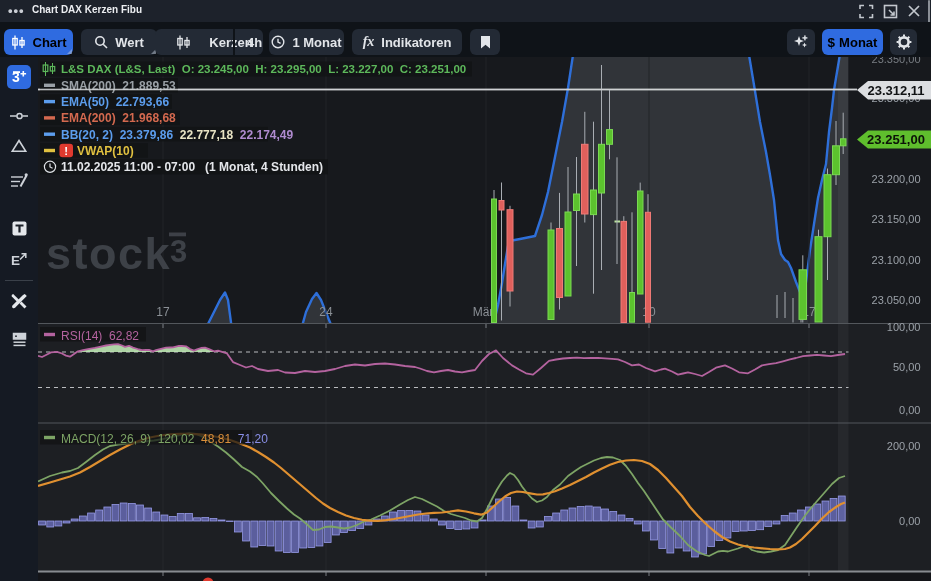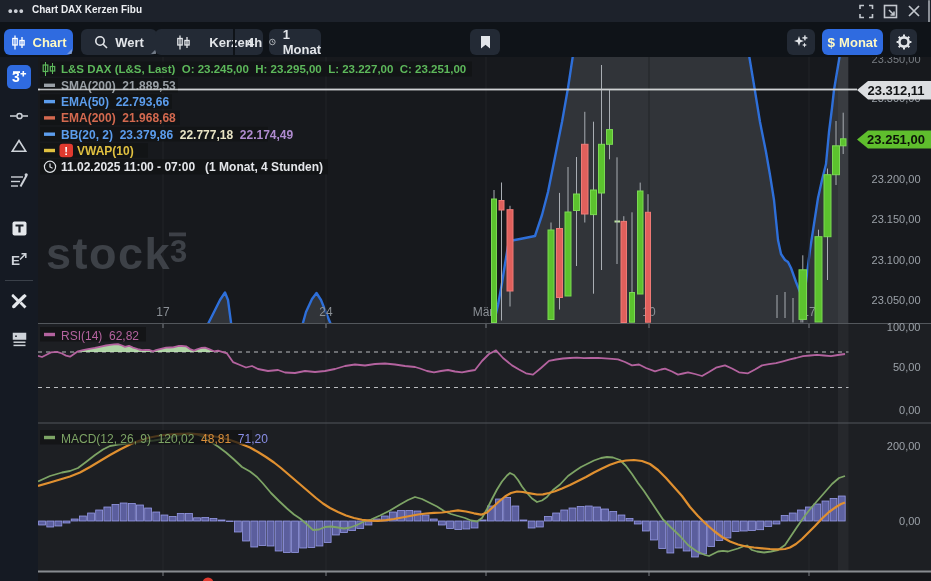--- a/index.html
+++ b/index.html
@@ -6,21 +6,21 @@
   font-family:"Liberation Sans", sans-serif; }
 #app { position:relative; width:931px; height:581px; }
 .titlebar { position:absolute; left:0; top:0; width:931px; height:22px; background:#1d222b; }
 .titlebar .dots { position:absolute; left:8px; top:3px; color:#c9cdd3; font-size:13px; font-weight:bold; letter-spacing:1px; }
 .titlebar .ttl { position:absolute; left:32px; top:4px; color:#eceef1; font-size:10px; font-weight:bold; }
 .winbtn { position:absolute; top:4px; color:#c2c7cd; }
 .toolbar { position:absolute; left:0; top:22px; width:931px; height:35px; background:#0f1318; }
 .btn { position:absolute; top:7px; height:26px; background:#232a35; border-radius:6px;
   color:#e2e5e9; font-size:13px; font-weight:bold; display:flex; align-items:center;
   justify-content:center; gap:7px; }
-.btn.blue { background:#2f6be0; color:#fef9c3; }
+.btn.blue { background:#2f6be0; color:#000000; }
 .corner { position:absolute; right:1.5px; bottom:1.5px; width:0; height:0;
   border-left:5px solid transparent; border-bottom:5px solid rgba(190,200,215,0.5); }
 .sidebar { position:absolute; left:0; top:57px; width:38px; height:524px; background:#151a23; }
 .sideicon { position:absolute; left:7px; width:24px; height:24px; display:flex;
   align-items:center; justify-content:center; }
 svg text { font-family:"Liberation Sans", sans-serif; }
 </style></head>
 <body>
 <div id="app">
 
@@ -318,26 +318,30 @@
       <svg width="15" height="15" viewBox="0 0 15 15" stroke="#e2e5e9" fill="none" stroke-width="1.3">
         <line x1="4" y1="0.5" x2="4" y2="14.5"></line>
           <rect x="1.8" y="3.5" width="4.4" height="6.5"></rect>
         <line x1="11" y1="2" x2="11" y2="13"></line>
           <rect x="8.9" y="5.5" width="4.2" height="4.5"></rect>
       </svg>
       <span>Kerzen</span>
       <div style="position:absolute;left:78px;top:0;width:1.5px;height:26px;background:#0f1318;"></div>
       <span style="position:absolute;left:92px;">4h</span>
     </div>
-    <div class="btn" style="left:269px;width:52px;">
+    <div class="btn" style="left:269px;width:75px;">
       <svg width="14" height="14" viewBox="0 0 14 14" stroke="#e2e5e9" fill="none" stroke-width="1.4">
         <circle cx="7" cy="7" r="5.8"></circle>
           <path d="M7,3.8 V7 L9.6,8.4"></path>
       </svg>
       <span>1 Monat</span>
+    </div>
+    <div class="btn" style="left:352px;width:110px;">
+      <span style="font-style:italic;font-family:'Liberation Serif',serif;font-size:14px;">fx</span>
+      <span>Indikatoren</span>
     </div>
     <div class="btn" style="left:470px;width:30px;">
       <svg width="11" height="13" viewBox="0 0 11 13" fill="#e2e5e9">
         <path d="M1,0 H10 V12.5 L5.5,8.8 L1,12.5 Z"></path>
       </svg>
     </div>
     <div class="btn" style="left:787px;width:28px;">
       <svg width="16" height="16" viewBox="0 0 16 16" fill="#e2e5e9">
         <path d="M6,2 L7.3,5.7 L11,7 L7.3,8.3 L6,12 L4.7,8.3 L1,7 L4.7,5.7 Z"></path>
         <path d="M11.5,8.5 L12.2,10.3 L14,11 L12.2,11.7 L11.5,13.5 L10.8,11.7 L9,11 L10.8,10.3 Z"></path>

